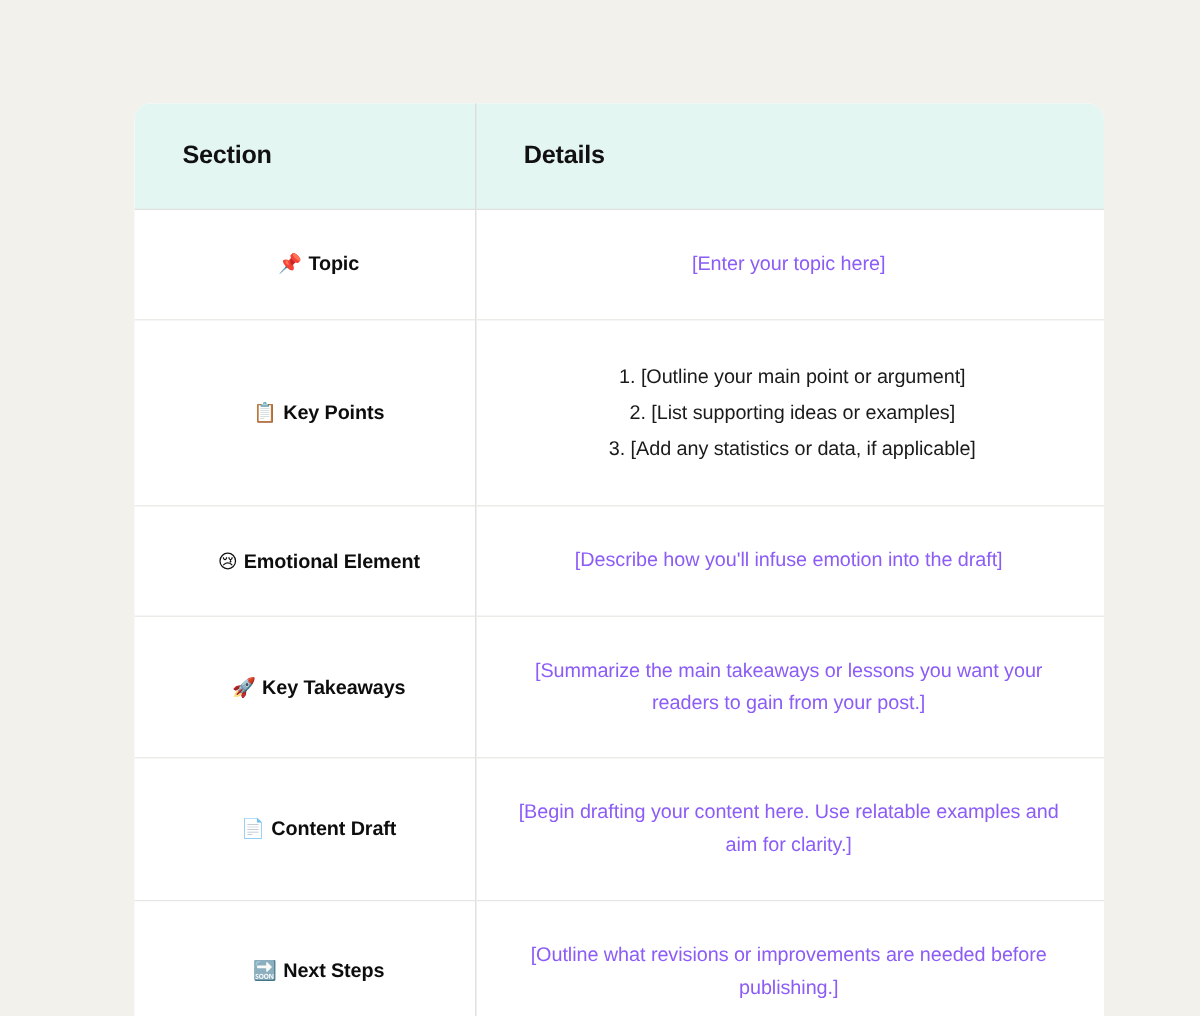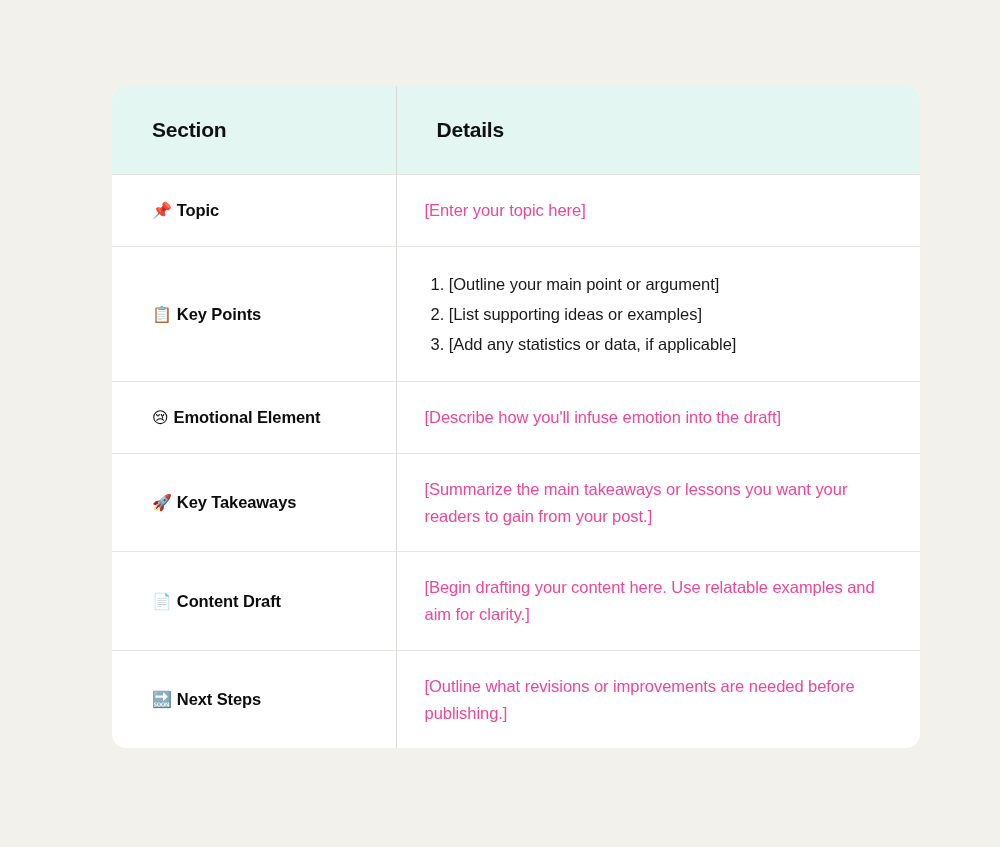--- a/index.html
+++ b/index.html
@@ -55,21 +55,22 @@
     vertical-align: middle;
   }
 
   thead th.th-section {
     border-right: 1px solid #d9d9d6;
   }
 
   tbody td {
     border-bottom: 1px solid #e6e6e3;
     vertical-align: middle;
-    padding: 22px 0;
+    padding: 32px 0;
+    text-align: center;
   }
 
   tbody tr:last-child td {
     border-bottom: none;
   }
 
   td.cell-section {
     padding-left: 40px;
     padding-right: 16px;
     border-right: 1px solid #d9d9d6;
@@ -94,21 +95,21 @@
     font-size: 16px;
     margin-right: 5px;
     font-family: "DejaVu Sans", sans-serif;
     font-weight: normal;
   }
 
   .details-text {
     display: block;
     font-size: 16.5px;
     font-weight: normal;
-    color: #ec4899;
+    color: #8b5cf6;
     line-height: 1.62;
     letter-spacing: -0.05px;
   }
 
   .details-list {
     list-style: none;
   }
 
   .details-list li {
     font-size: 16.5px;

